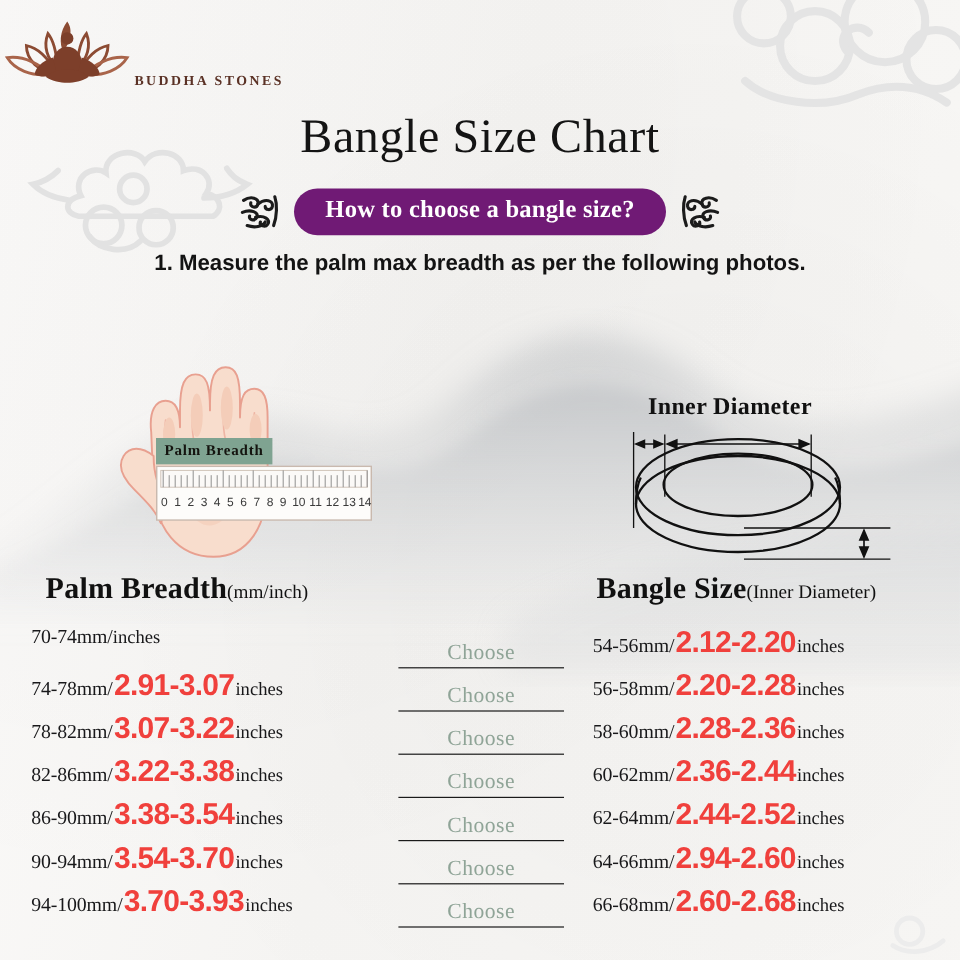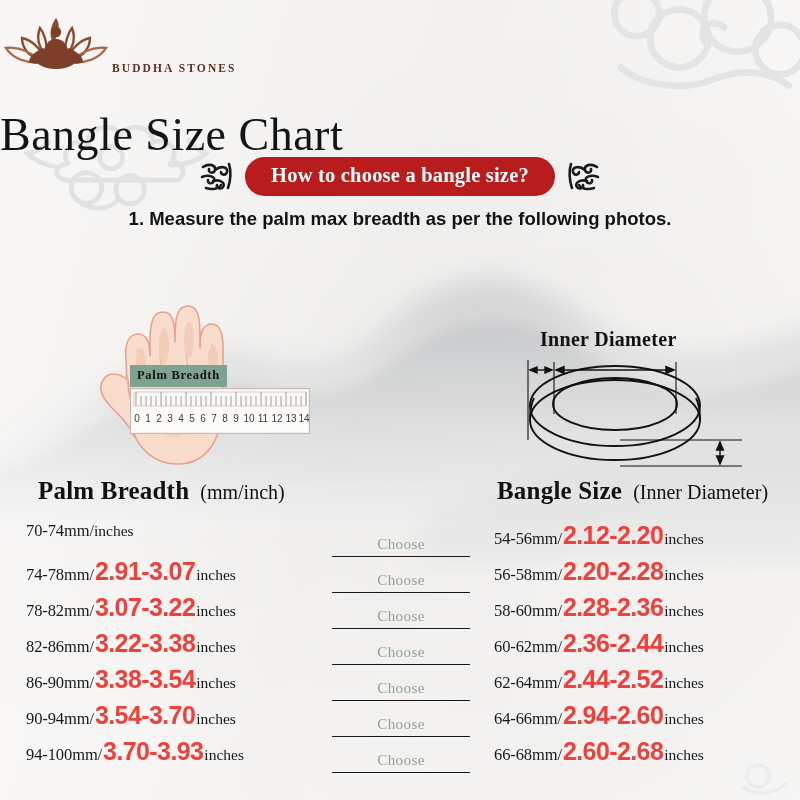--- a/index.html
+++ b/index.html
@@ -33,34 +33,33 @@
   }
   .logo-word {
     font-family: "Liberation Serif", serif;
     font-size: 11.5px; letter-spacing: 2.1px; color: #5b3226;
     margin-top: 2px;
   }
 
   
   .main-title {
     position: absolute; left: 0; right: 0; top: 90px;
-    text-align: left;
-    font-family: "Liberation Serif", serif;
-    font-size: 46px; font-weight: 400; color: #141414;
+    text-align: center;
+    font-family: "Liberation Serif", serif;
+    font-size: 40px; font-weight: 400; color: #141414;
     letter-spacing: 0.5px;
-    margin-top: 18px;
   }
 
   
   .pill-row {
     position: absolute; left: 0; right: 0; top: 156px;
     display: flex; align-items: center; justify-content: center; gap: 12px;
   }
   .pill {
-    background: #b91c1c; color: #fff;
+    background: #701a75; color: #fff;
     border-radius: 22px;
     padding: 7px 26px 9px 26px;
     font-family: "Liberation Serif", serif;
     font-size: 20.5px; font-weight: 700;
     letter-spacing: 0.2px;
     white-space: nowrap;
   }
   .ornament { width: 34px; height: 40px; flex: none; }
   .ornament.flip { transform: scaleX(-1); }
 
@@ -98,21 +97,21 @@
   }
 
   
   .sec-head {
     position: absolute; top: 477px;
     font-family: "Liberation Serif", serif;
     color: #111;
     white-space: nowrap;
   }
   .sec-head .big { font-size: 25px; font-weight: 700; letter-spacing: 0.2px; }
-  .sec-head .small { font-size: 20px; font-weight: 400; margin-left: 11px; }
+  .sec-head .small { font-size: 16px; font-weight: 400; }
   #sec-head-left  { left: 38px; }
   #sec-head-right { left: 497px; }
 
   
   .table { position: absolute; top: 521px; }
   #table-left  { left: 26px;  width: 460px; }
   #table-right { left: 494px; width: 300px; }
 
   .row {
     height: 36px;
@@ -136,21 +135,21 @@
 
   
   .choose-cell {
     position: relative;
     width: 138px; margin-left: 6px;
     align-self: flex-end;
   }
   .choose-text {
     display: block; text-align: center;
     font-family: "Liberation Serif", serif;
-    font-size: 15px; color: #8fa497;
+    font-size: 18px; color: #8fa497;
     letter-spacing: 0.4px;
     line-height: 1;
     padding-bottom: 4px;
   }
   .choose-line { display: block; height: 1px; background: #1a1a1a; width: 100%; }
 
   
   #table-left .size-cell { width: 300px; }
 </style>
 </head>

